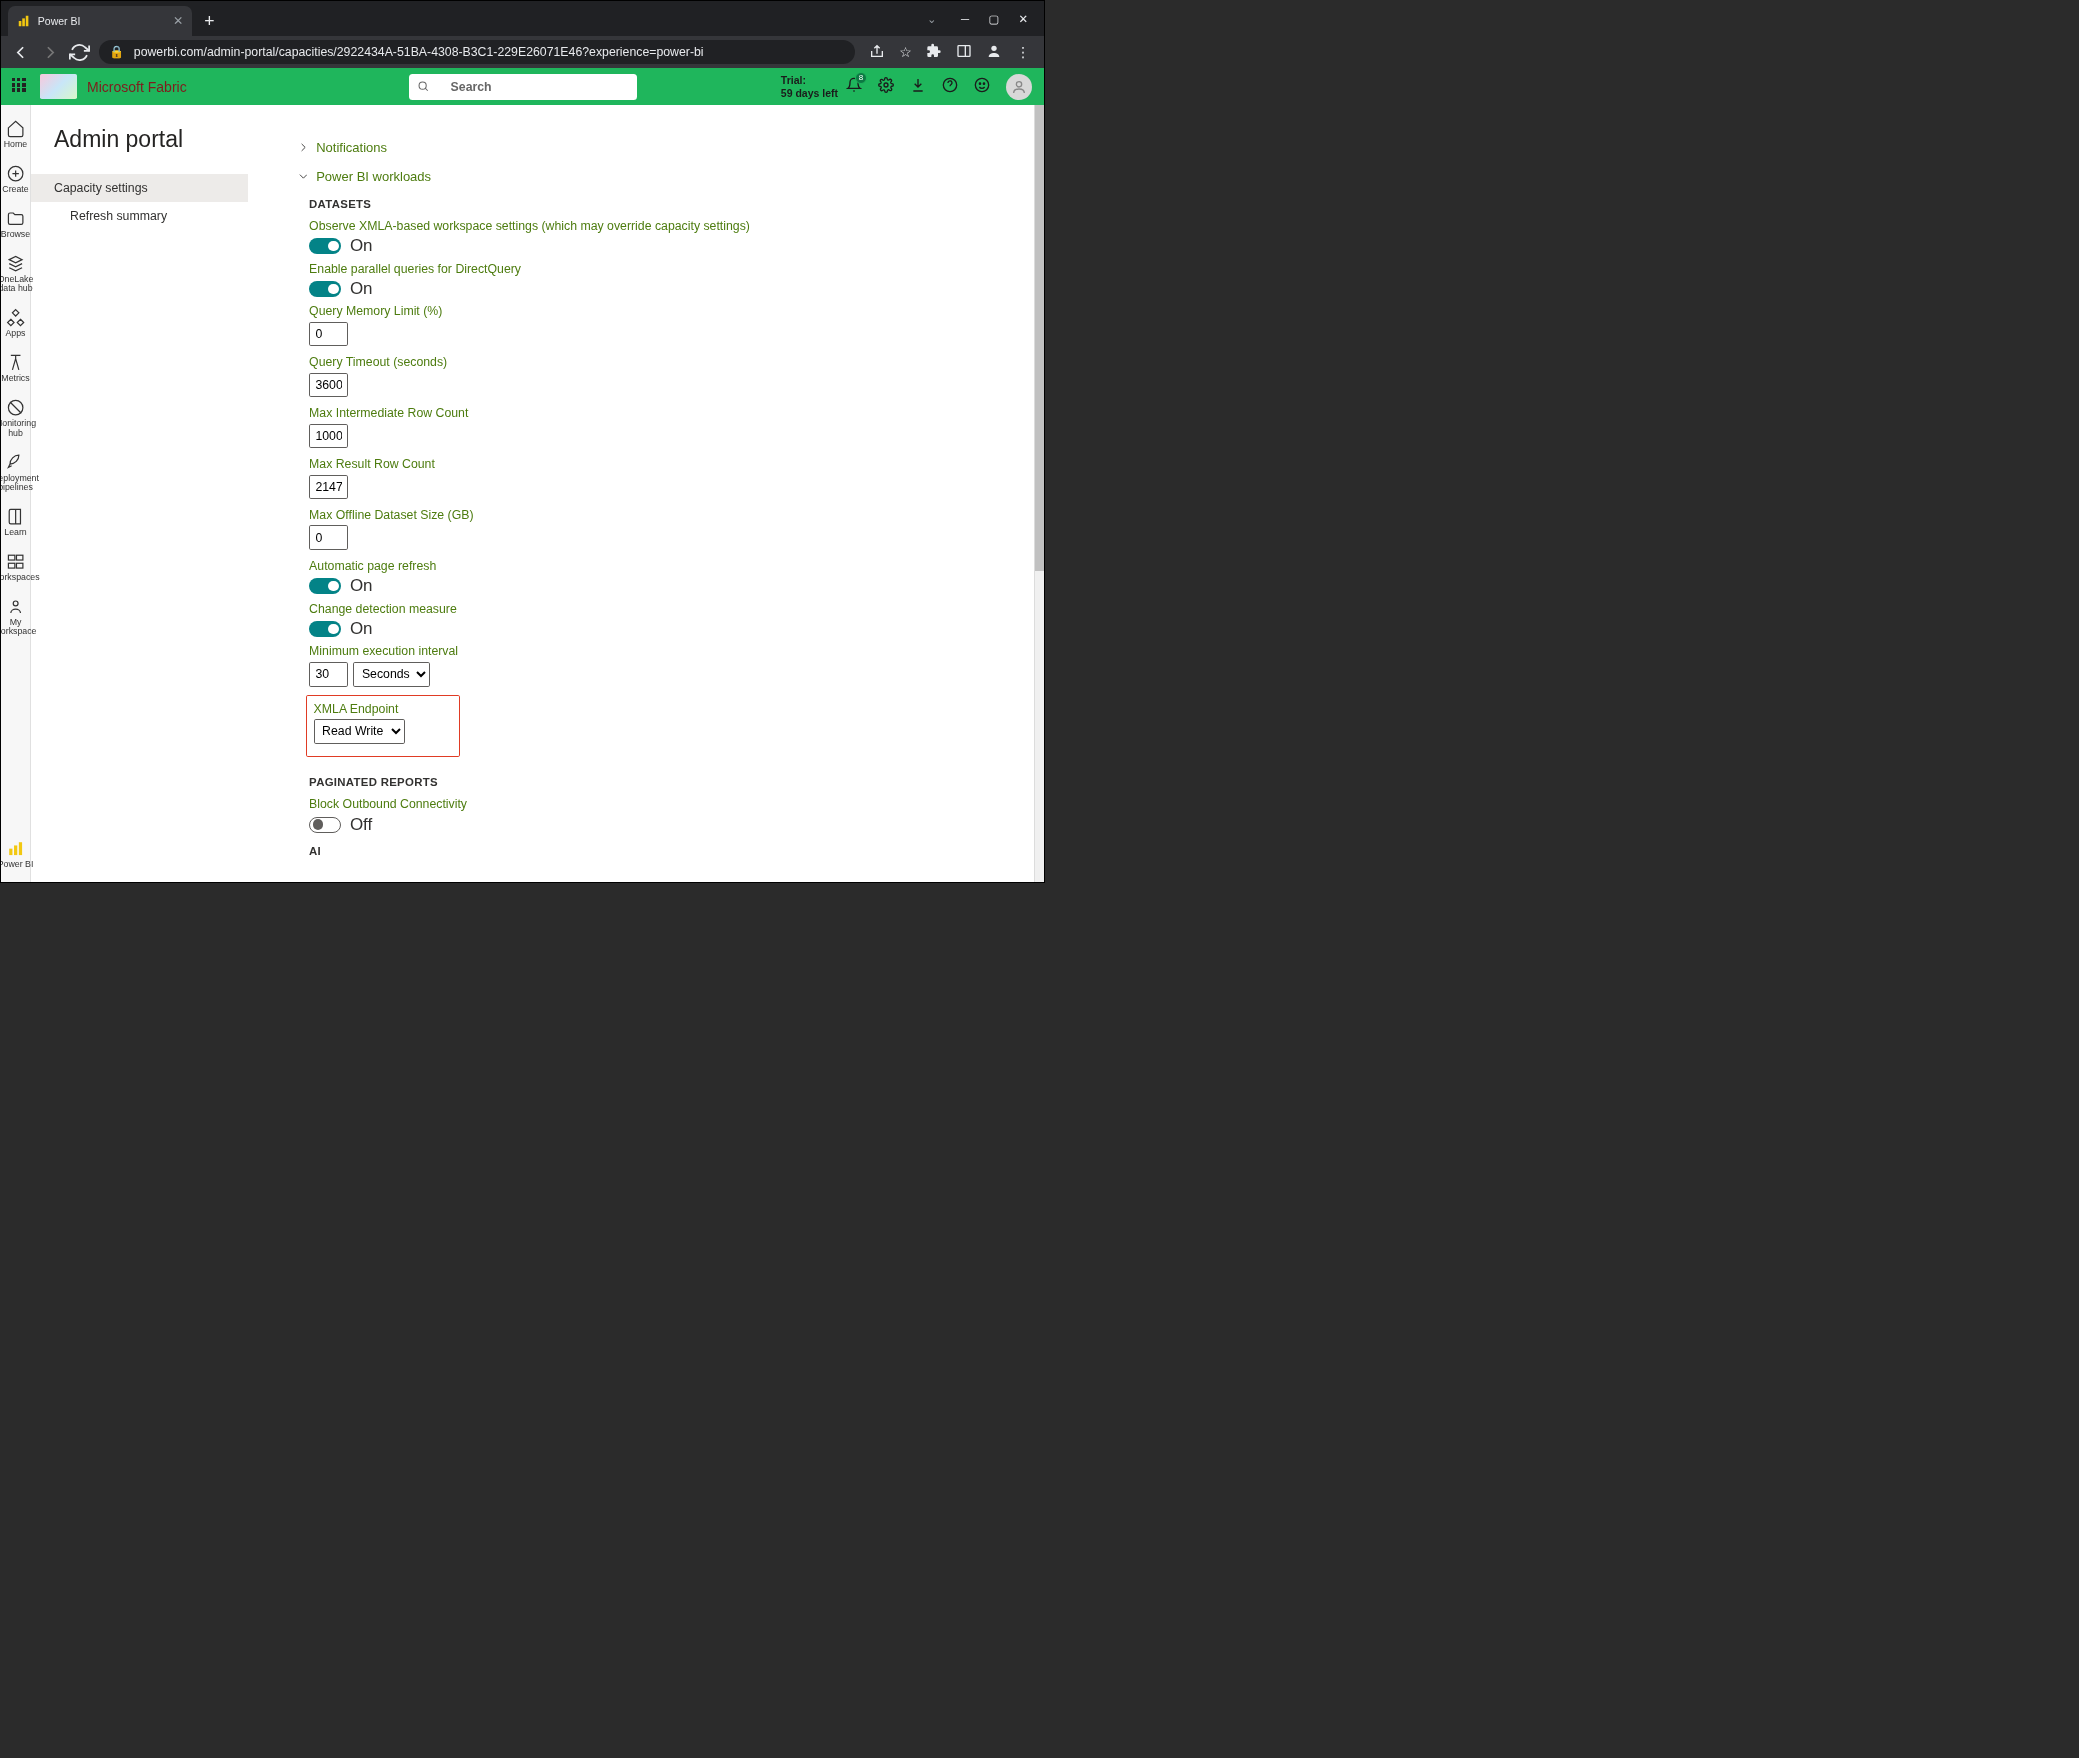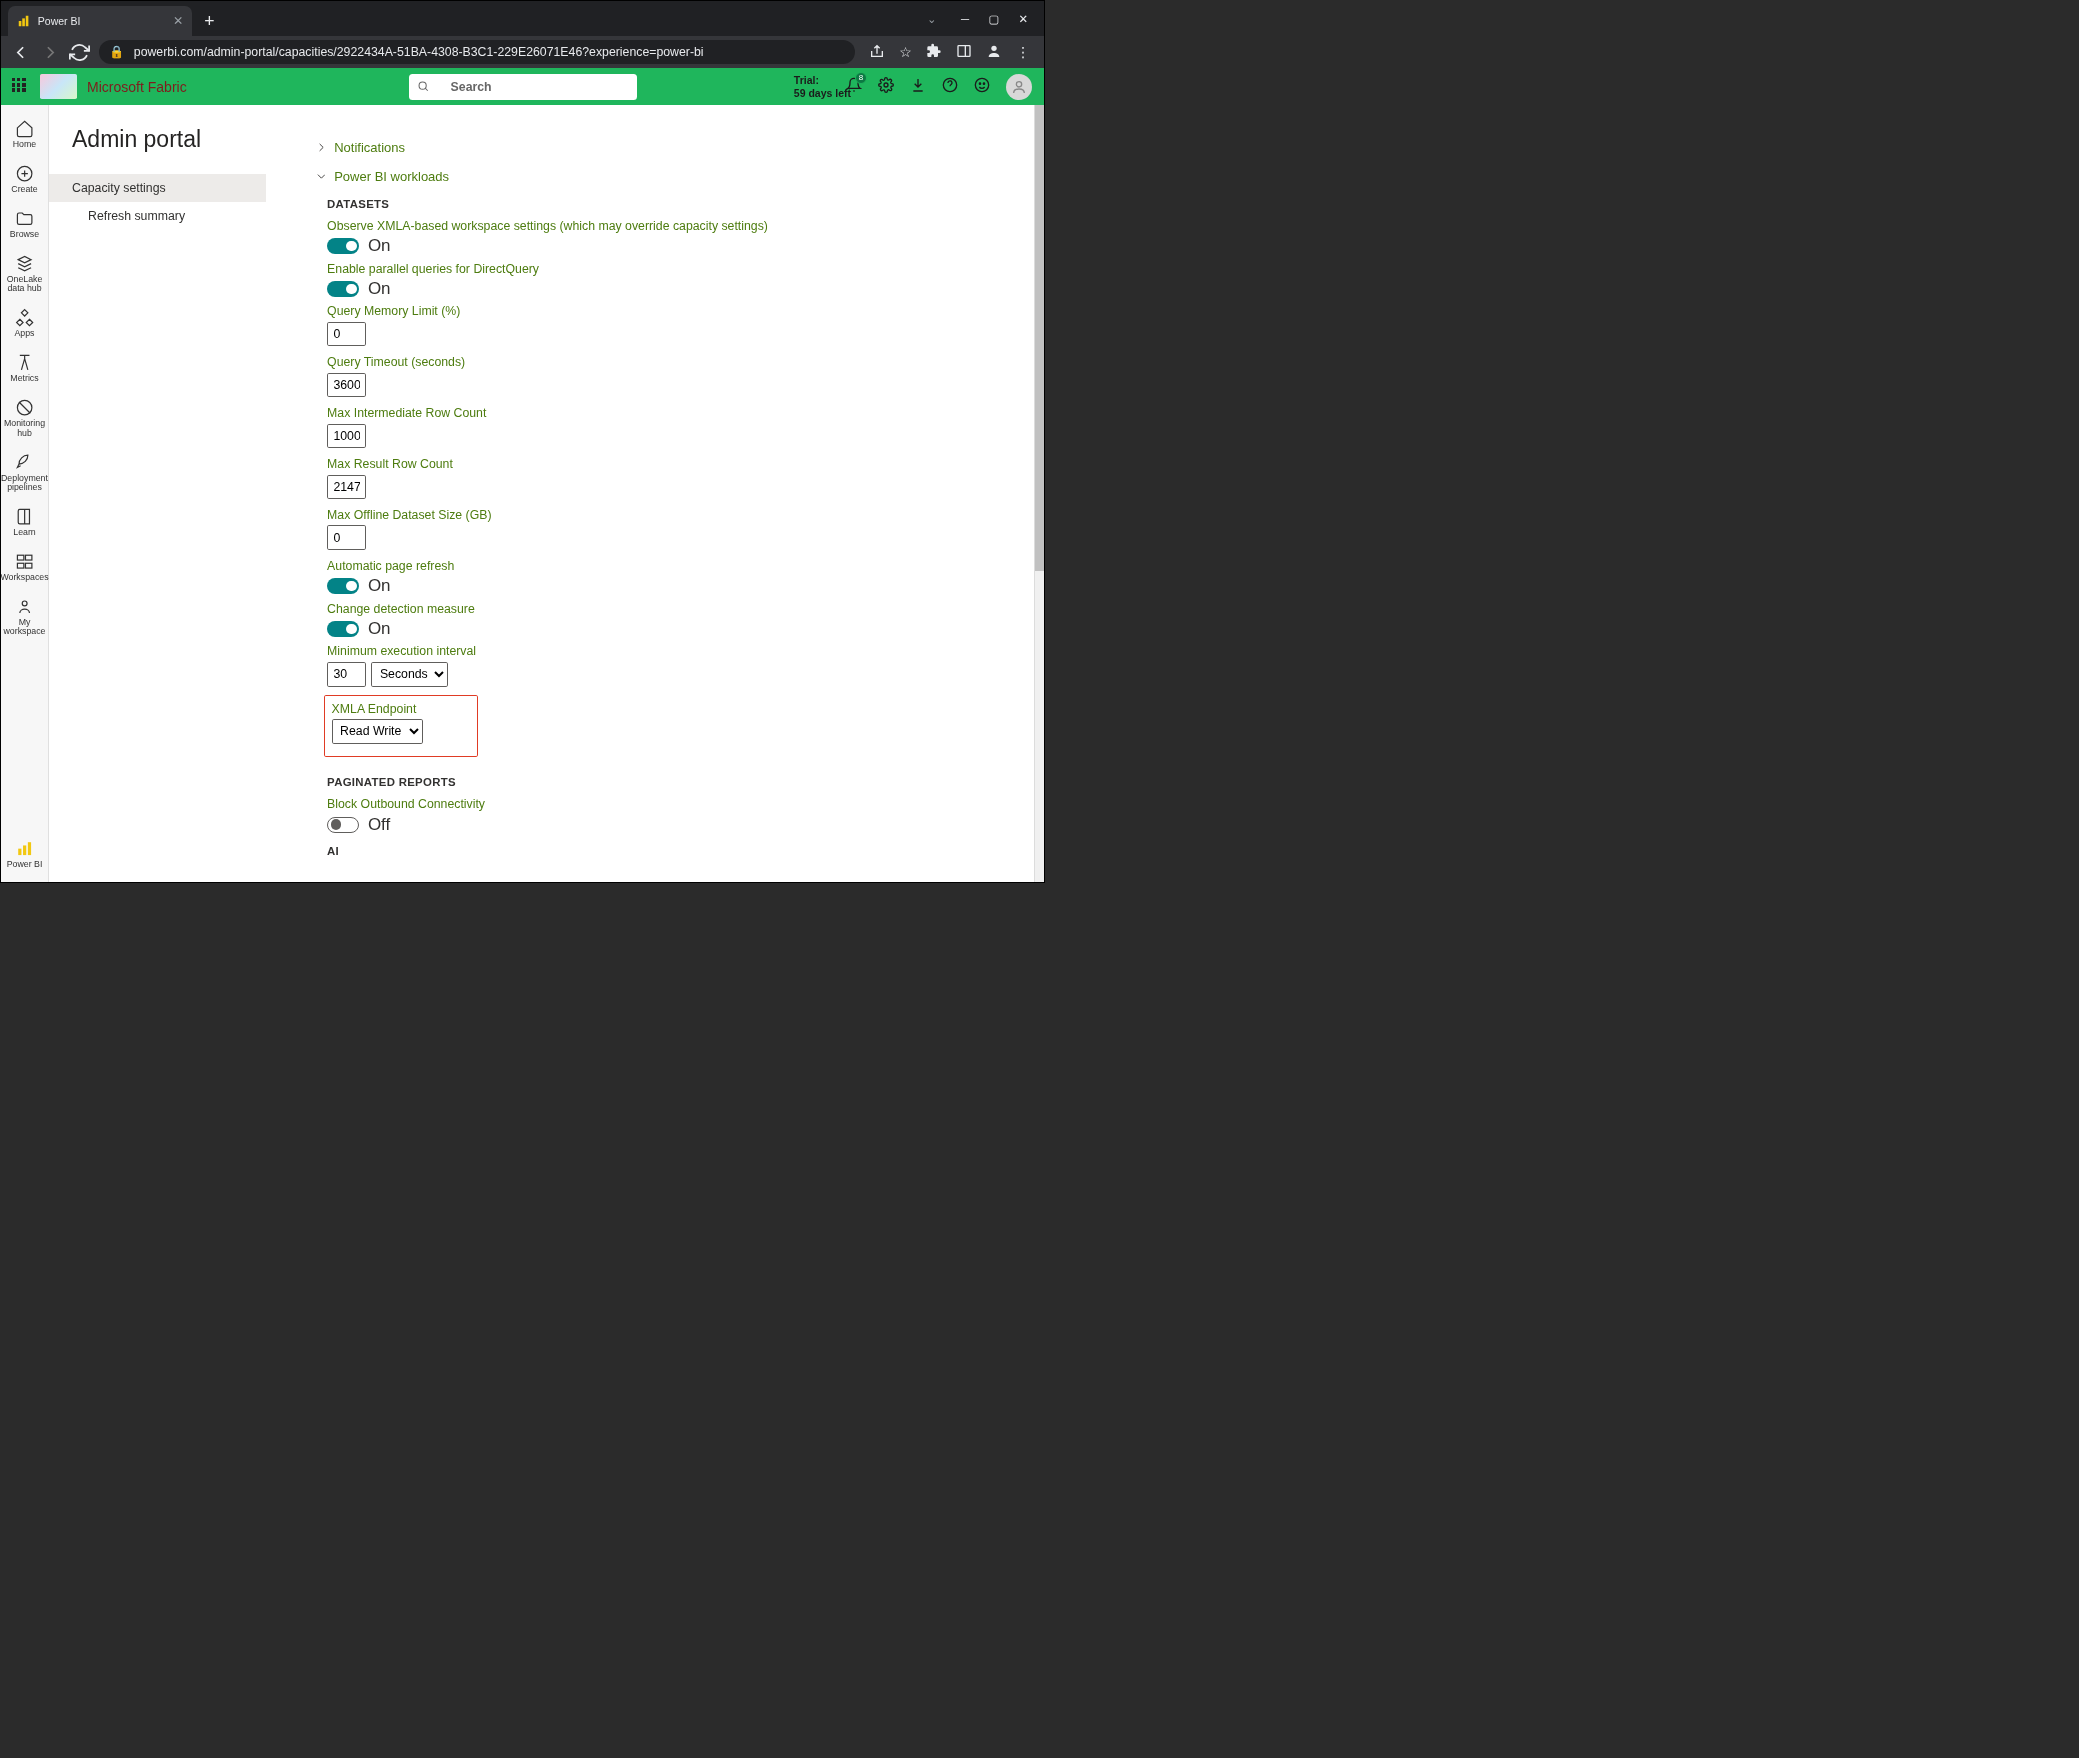--- a/index.html
+++ b/index.html
@@ -23,29 +23,29 @@
 .lock-ico { color:#9aa0a6; }
 .right-ico { display:flex; align-items:center; gap:14px; color:#e8eaed; padding:0 5.3px; }
 
 
 .topbar { height:37px; background:#1fb65c; display:flex; align-items:center; padding:0 10.5px; gap:10.5px; }
 .waffle { width:17.6px; height:17.6px; display:grid; grid-template-columns:repeat(3,3.5px); grid-template-rows:repeat(3,3.5px); gap:1.8px; }
 .waffle div { background:#222; }
 .brand-logo { width:37px; height:24.6px; background:linear-gradient(135deg,#f8c8dc,#c8e6f8,#d8f8c8); border-radius:1.8px; }
 .brand-text { font-size:14px; color:#7f1d1d; font-weight:500; }
 .searchbox { margin-left:auto; margin-right:auto; width:228px; height:26px; background:#fff; border-radius:3.5px; display:flex; align-items:center; padding:0 8.8px; gap:21px; color:#666; font-size:12.3px; position:absolute; left:50%; transform:translateX(-50%);font-weight:bold; }
-.trial { position:absolute; right:193px; font-size:10.5px; color:#1b1b1b; line-height:1.2; font-weight:600; }
+.trial { position:absolute; right:206px; font-size:10.5px; color:#1b1b1b; line-height:1.2; font-weight:600; }
 .top-icons { position:absolute; right:12.3px; display:flex; align-items:center; gap:16px; }
 .top-icons .ico { position:relative; }
 .badge { position:absolute; top:-5.3px; right:-5.3px; background:#0c7a43; color:#fff; border-radius:50%; width:12.3px; height:12.3px; font-size:8px; display:flex; align-items:center; justify-content:center; border:0.9px solid #1fb65c; }
 .avatar { width:26px; height:26px; border-radius:50%; background:#d8d8d8; display:flex; align-items:center; justify-content:center; }
 
 
 .page { display:flex; height:calc(100% - 35px - 32px - 37px); }
-.rail { width:48px; background:#f7f7f7; border-right:0.9px solid #e0e0e0; display:flex; flex-direction:column; align-items:center; padding-top:8.8px; gap:3.5px; position:relative; }
+.rail { width:30px; background:#f7f7f7; border-right:0.9px solid #e0e0e0; display:flex; flex-direction:column; align-items:center; padding-top:8.8px; gap:3.5px; position:relative; }
 .rail-item { width:49px; display:flex; flex-direction:column; align-items:center; padding:5.3px 0; color:#333; font-size:8.8px; text-align:center; line-height:1.1; gap:1.8px; }
 .rail-item svg, .rail-item .ico { width:19.3px; height:19.3px; }
 .rail-bottom { margin-top:auto; margin-bottom:7px; }
 
 .content { flex:1; display:flex; overflow:hidden;gap:26px; }
 .inner-nav { width:217px; padding:21px 0 0 0; }
 .page-title { font-size:23px; font-weight:400; color:#252423; padding:0 0 21px 23px; }
 .side-list { list-style:none; }
 .side-item { padding:7px 0 7px 23px; font-size:12.3px; color:#323130; }
 .side-item.active { background:#edebe9; }

